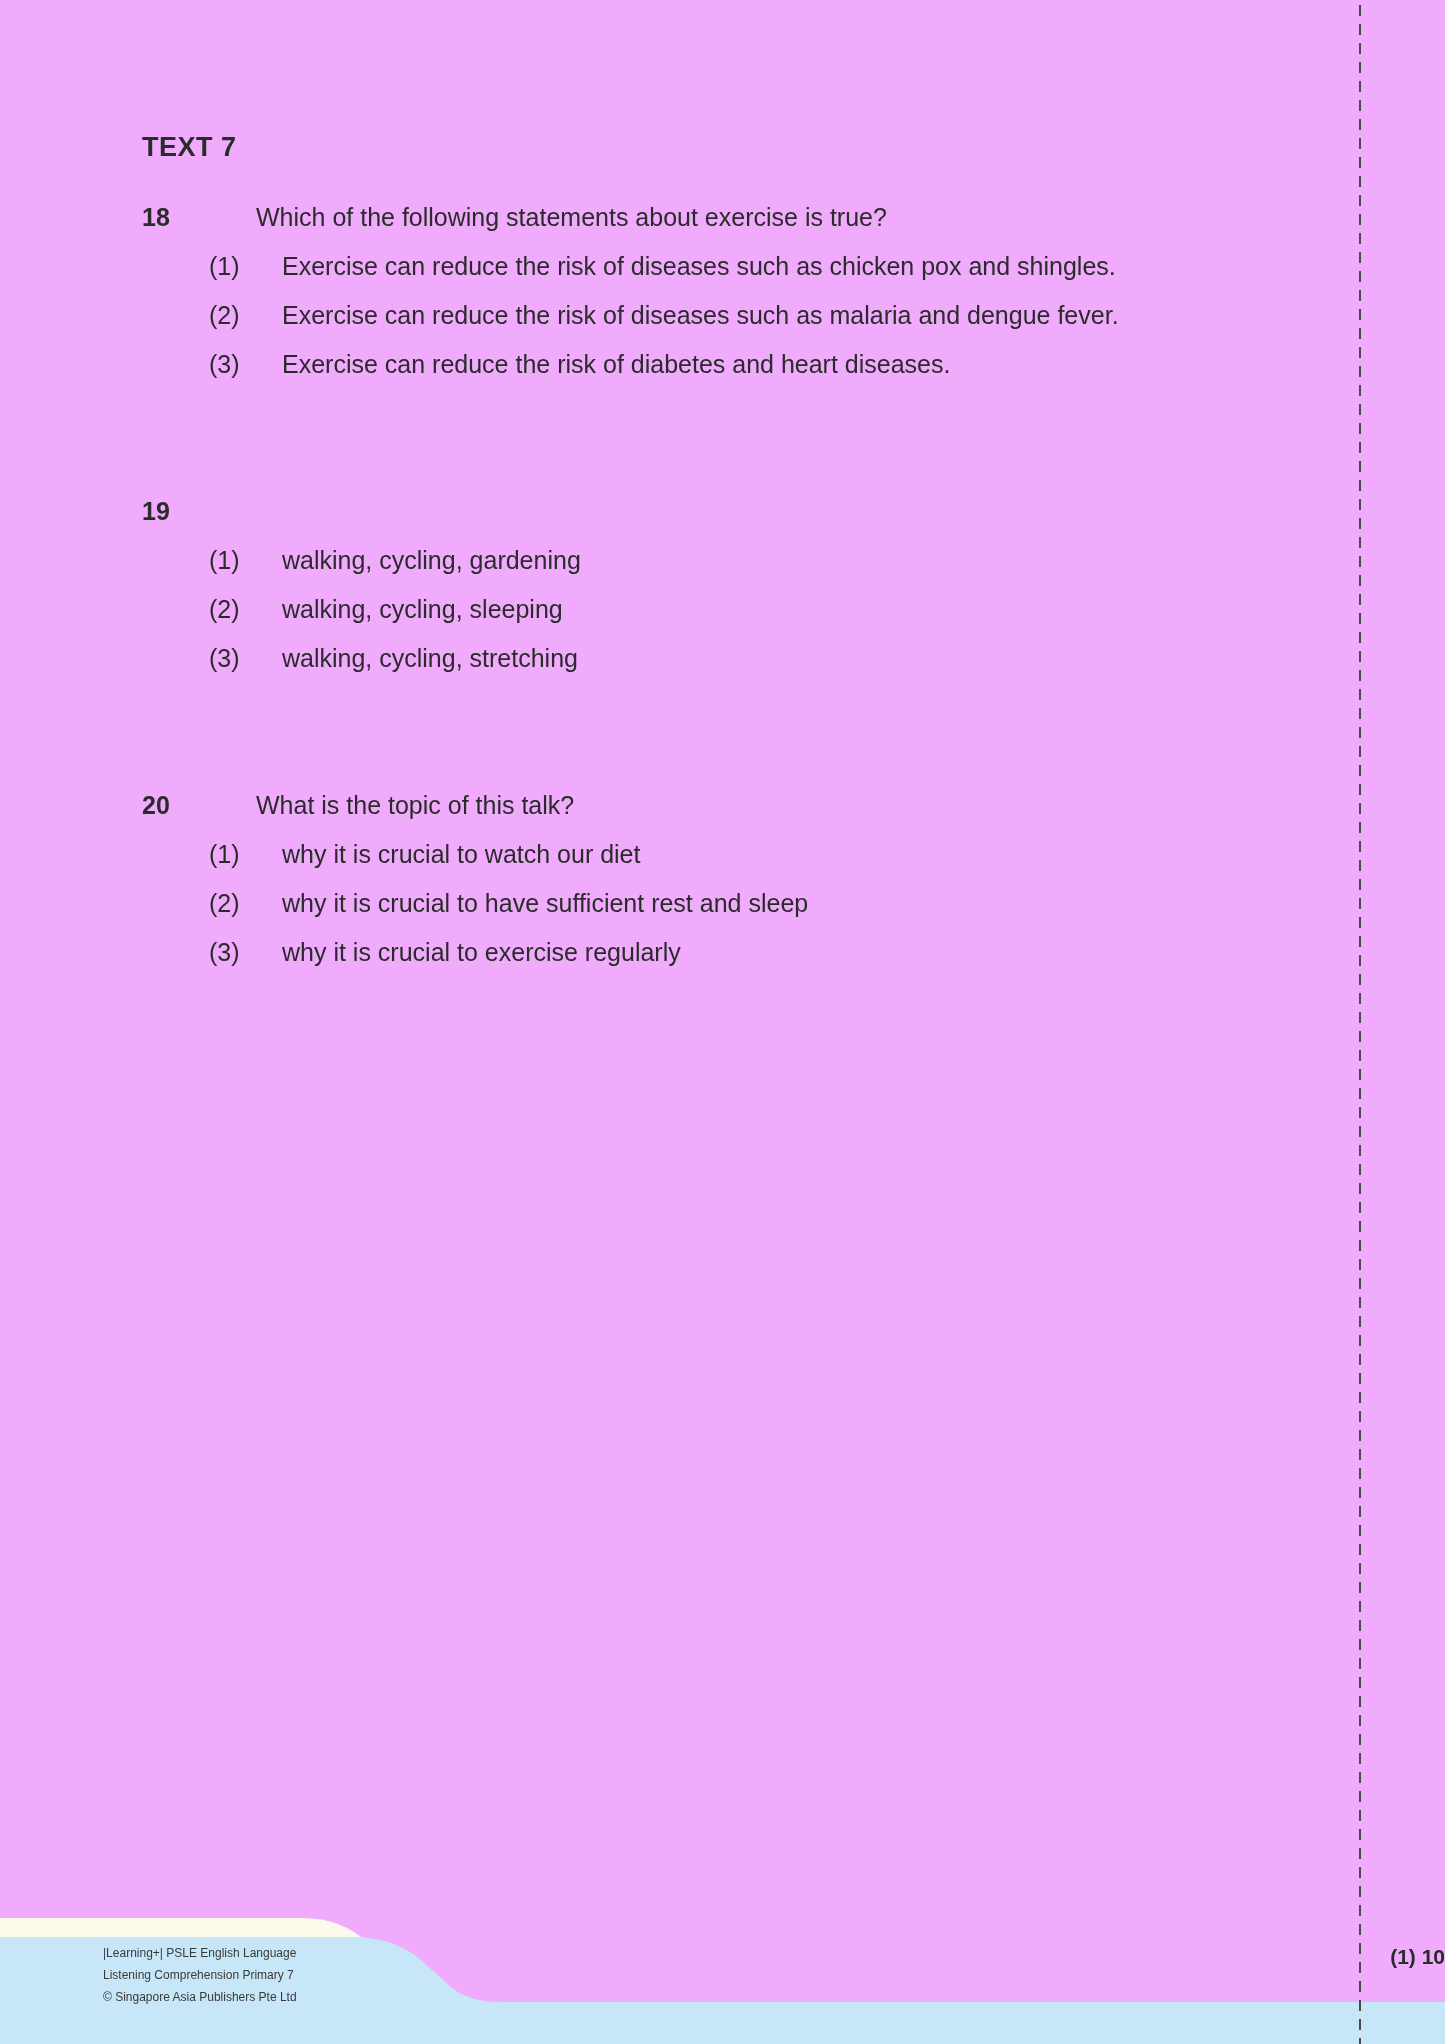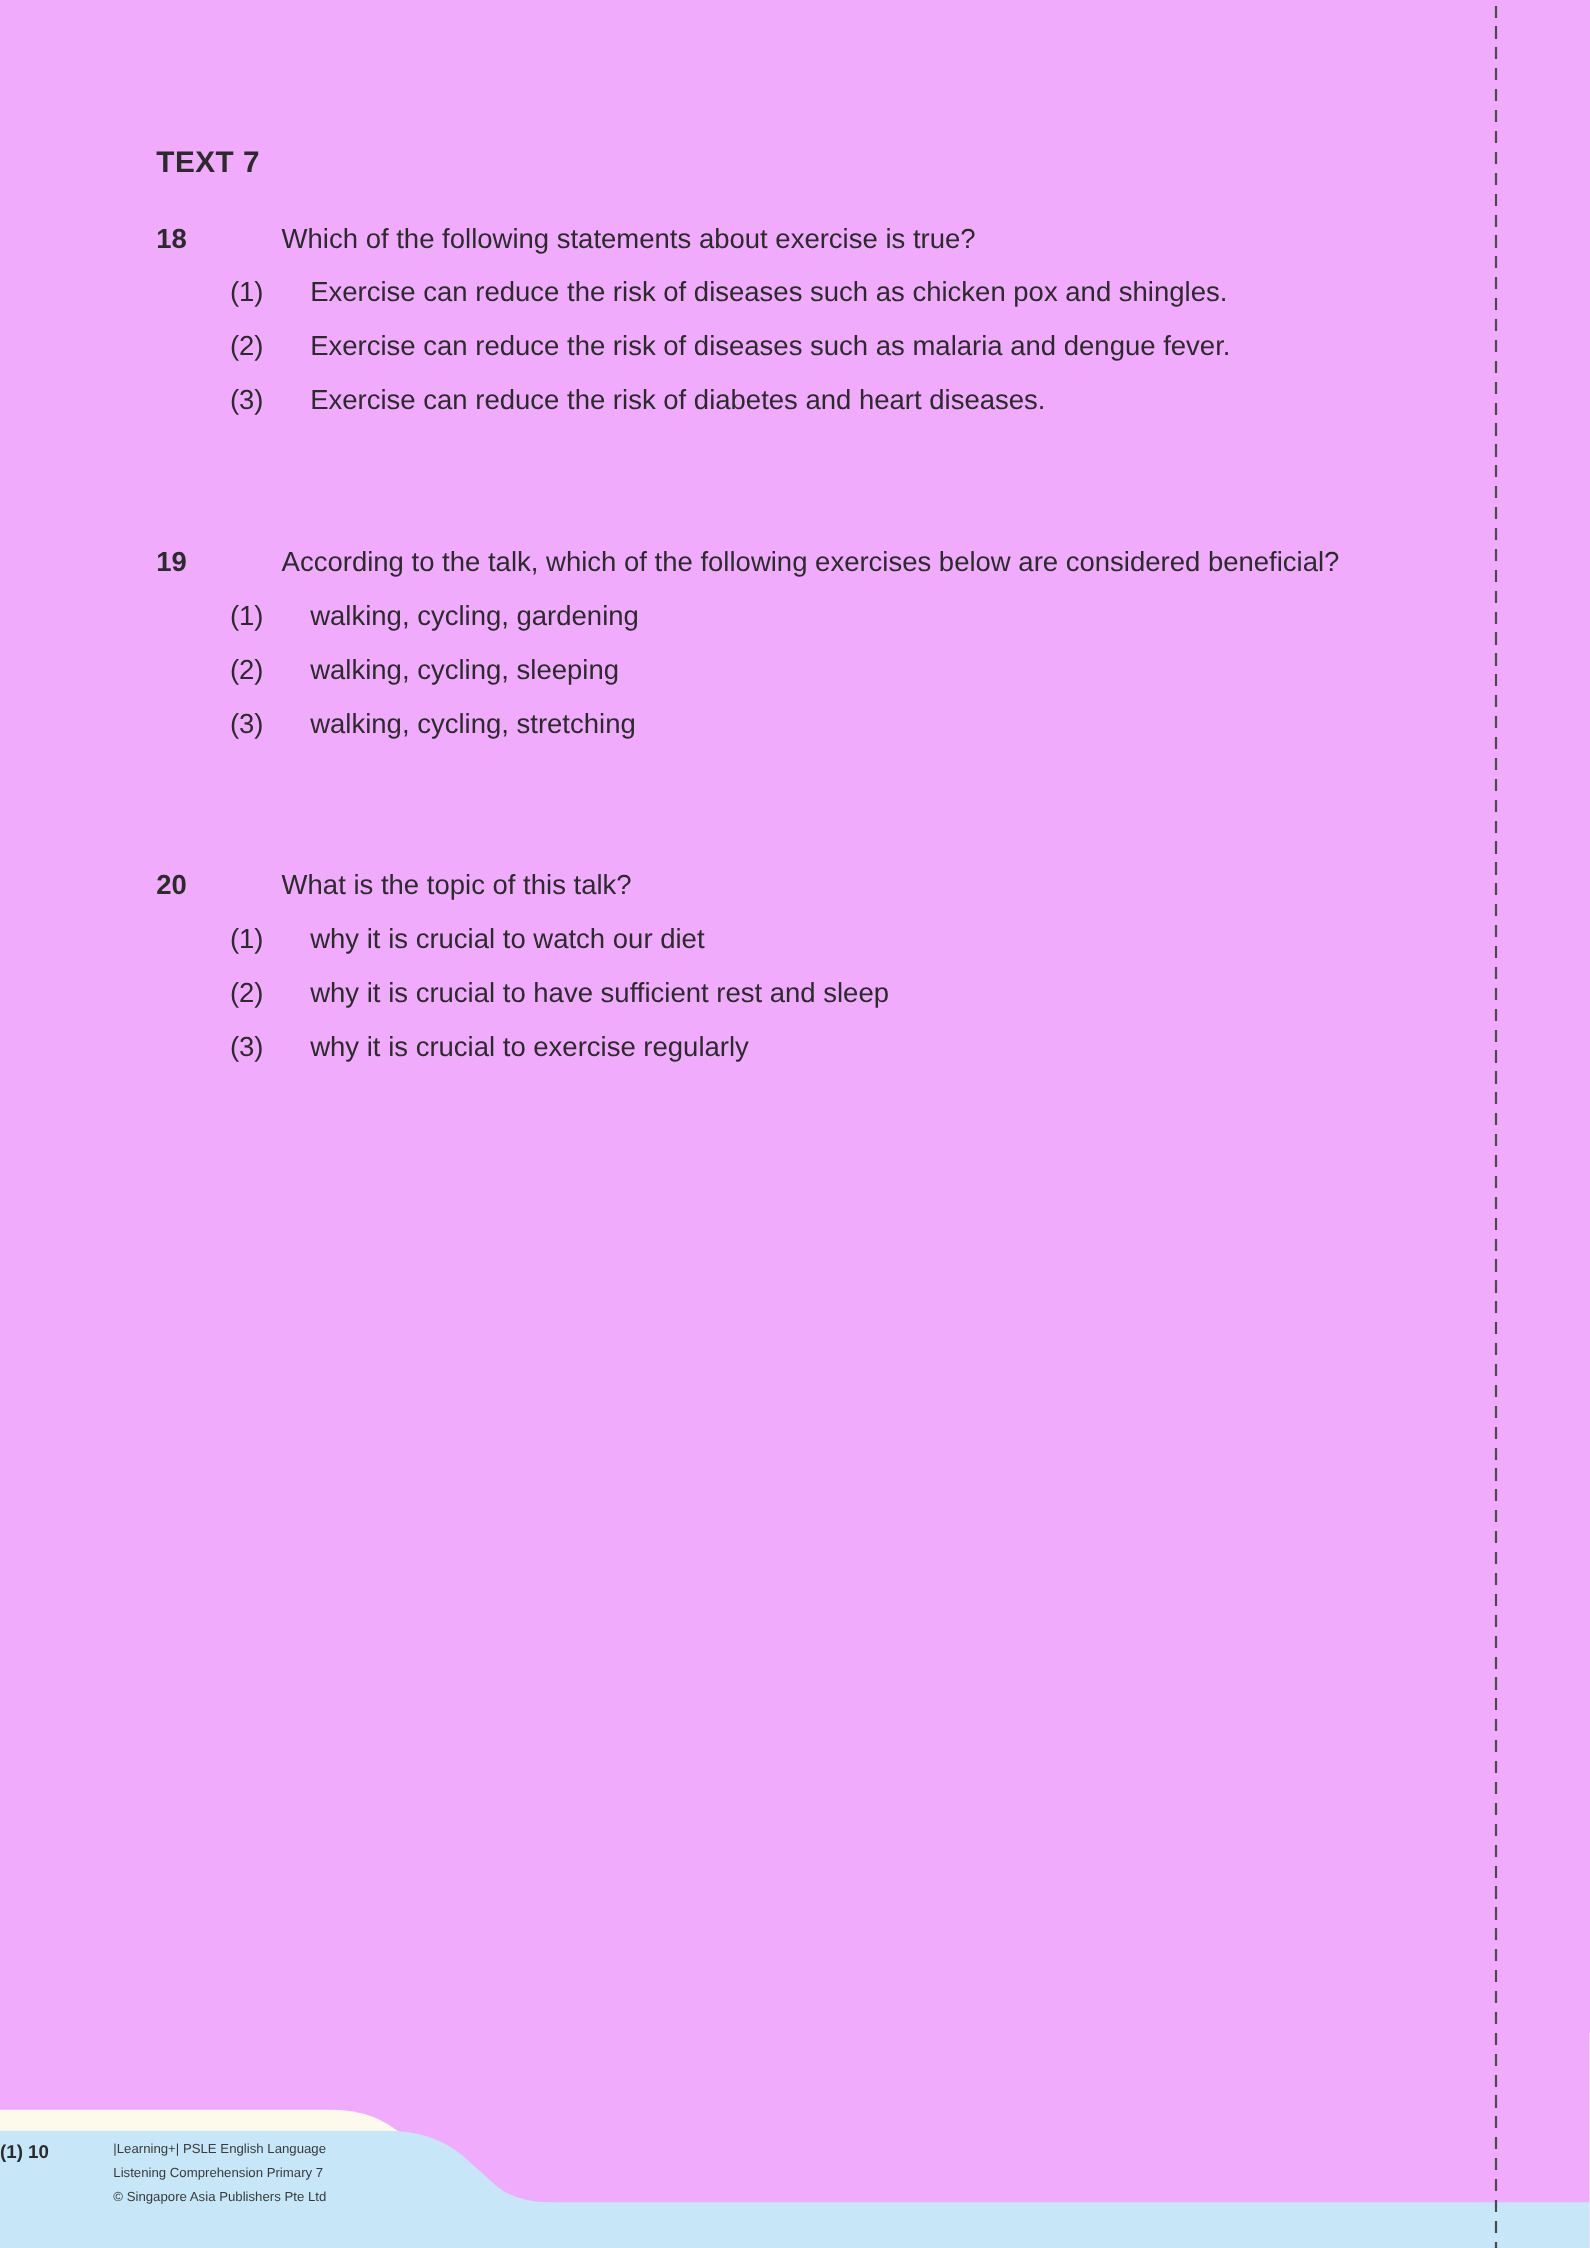--- a/index.html
+++ b/index.html
@@ -85,23 +85,23 @@
     z-index: 3;
     font-size: 12px;
     line-height: 22px;
     color: #3a3a3a;
   }
   .footer-center {
     position: absolute;
     left: 0;
     top: 1944px;
     width: 1445px;
-    text-align: left;
+    text-align: right;
     z-index: 3;
-    font-size: 17px;
+    font-size: 21px;
     line-height: 26px;
     color: #2b2b2b;
   }
   .page-number { font-weight: bold; }
   .test-label { font-weight: bold; }
 </style>
 </head>
 <body>
 
 <div class="page">
@@ -127,21 +127,20 @@
             </div>
             <div class="opt-row">
               <div class="opt-label">(3)</div>
               <div class="opt-text">Exercise can reduce the risk of diabetes and heart diseases.</div>
             </div>
           </div>
         </div>
         <div class="question">
           <div class="q-row">
             <div class="q-num">19</div>
-            <div class="q-text">According to the talk, which of the following exercises below are considered beneficial?</div>
           </div>
           <div class="options">
             <div class="opt-row">
               <div class="opt-label">(1)</div>
               <div class="opt-text">walking, cycling, gardening</div>
             </div>
             <div class="opt-row">
               <div class="opt-label">(2)</div>
               <div class="opt-text">walking, cycling, sleeping</div>
             </div>

